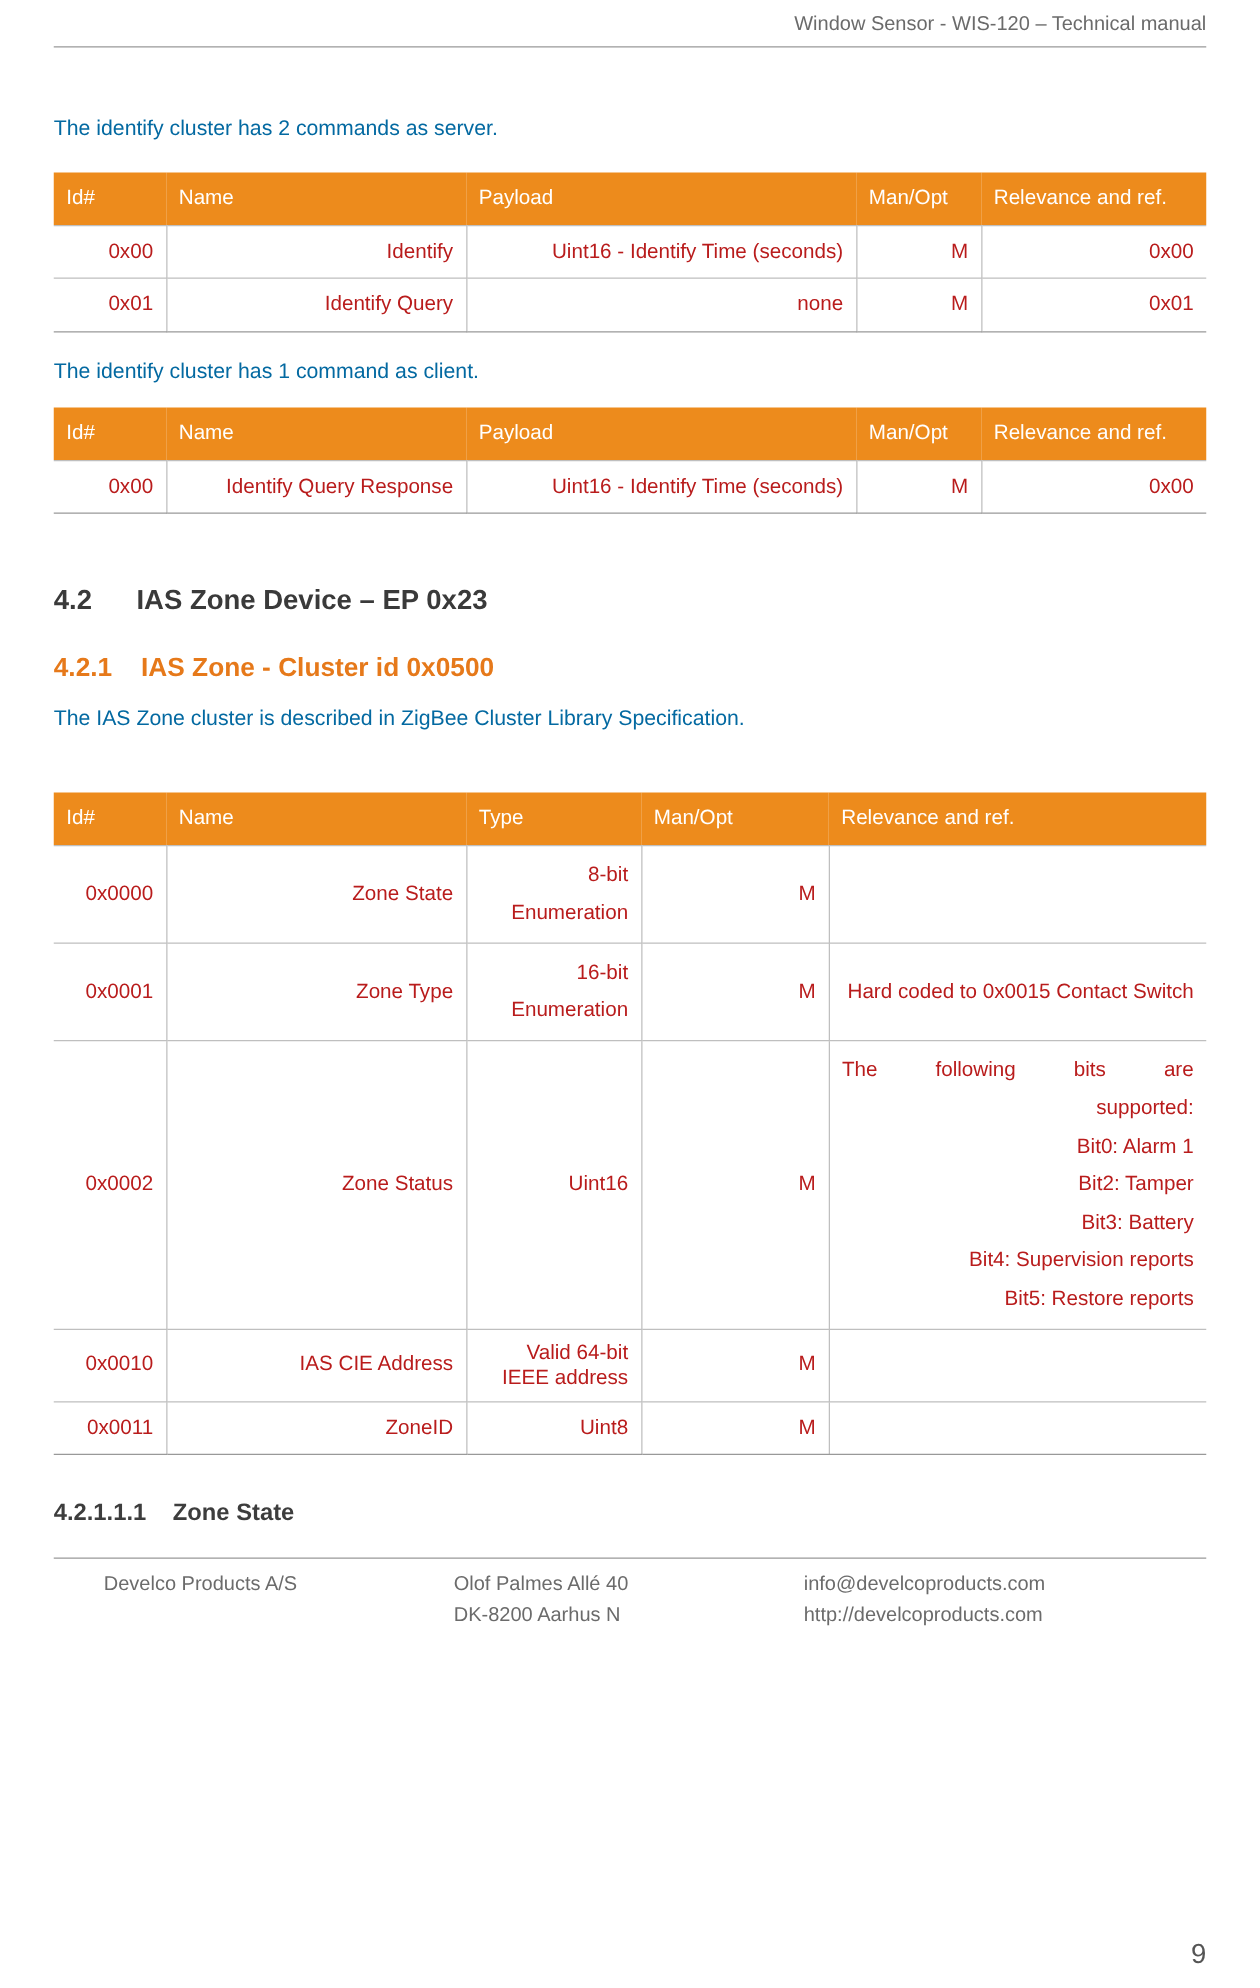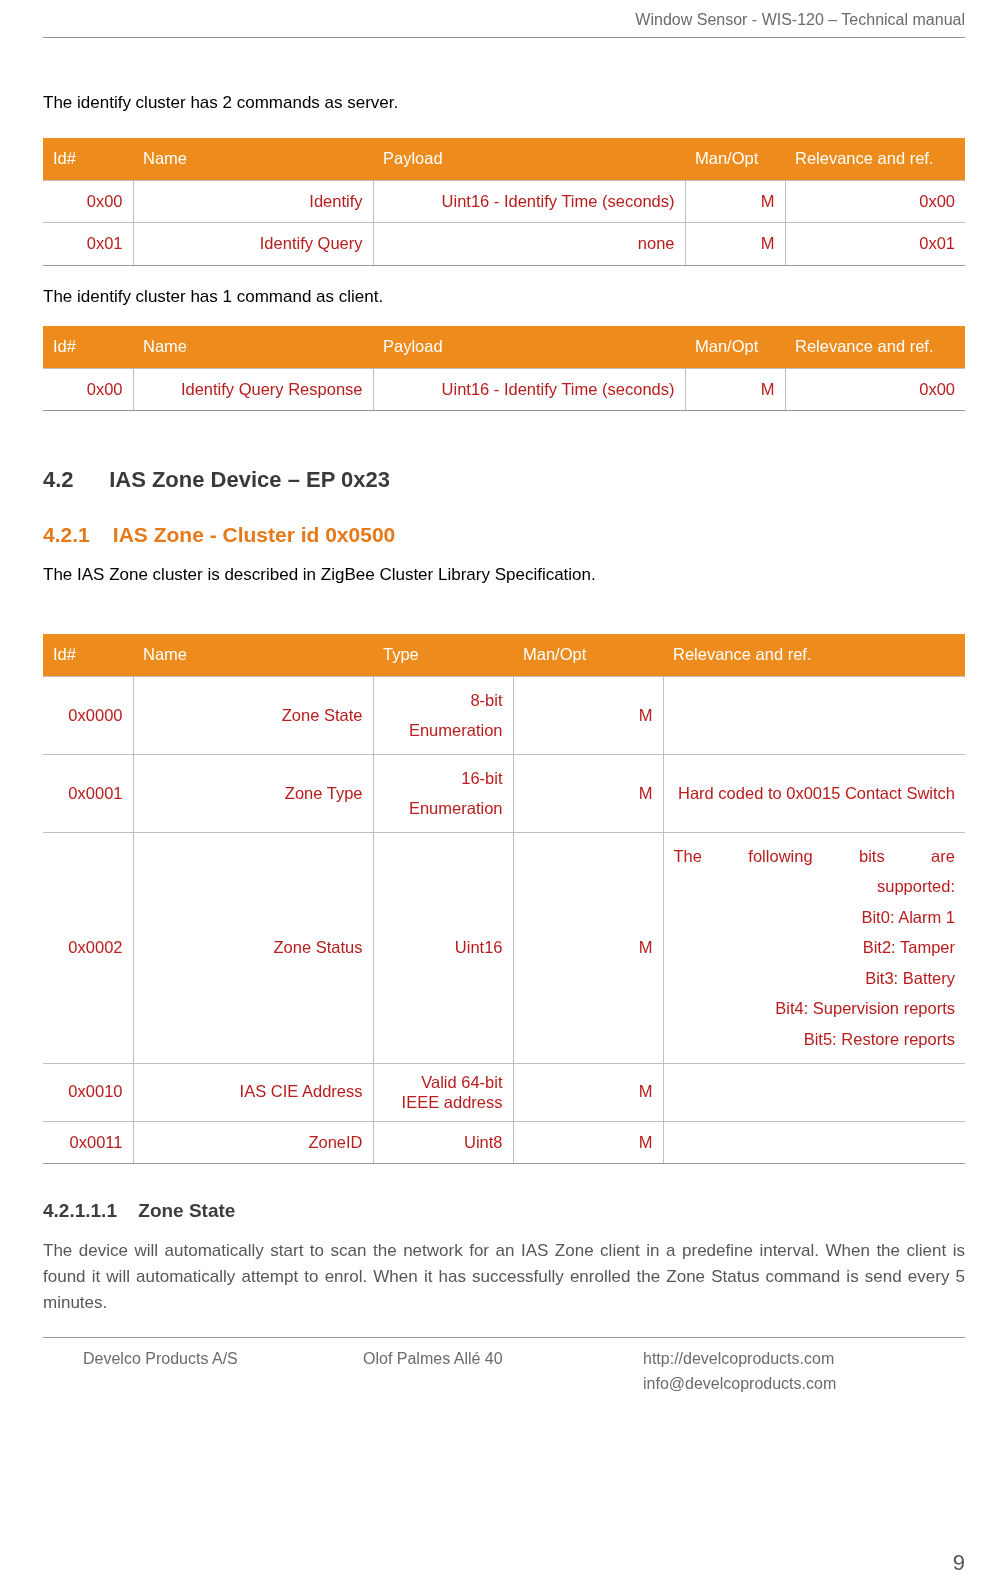--- a/index.html
+++ b/index.html
@@ -57,21 +57,21 @@
     margin: 0 0 10px 0;
   }
   h2.sec-sub .num { display:inline-block; min-width: 64px; }
   p.body {
     margin: 0 0 20px 0;
     color: #575757;
     text-align: justify;
   }
   p.intro {
     margin: 0 0 22px 0;
-    color: #000000;
+    color: #0369a1;
   }
   table.ztable {
     width: 100%;
     border-collapse: collapse;
     margin: 10px 0 18px 0;
     font-size: 16.5px;
   }
   table.ztable th {
     background: var(--header-bg);
     color: var(--header-text);
@@ -280,29 +280,29 @@
       </tr>
     </tbody>
   </table>
 
   <div class="sp-14"></div>
 
   <h3 class="sec">
     <span class="num" style="min-width:90px">4.2.1.1.1</span>
     <span>Zone State</span>
   </h3>
-  <p class="body justify">The device will automatically start to scan the network for an IAS Zone client in a predefine interval. When the client is found it will automatically attempt to enrol. When it has successfully enrolled the Zone Status command is send every 5 minutes.</p>
 
   <div class="footer-rule">
     <div class="footer">
       <div>Develco Products A/S</div>
       <div>
         <div>Olof Palmes Allé 40</div>
+        <div>DK-8200 Aarhus N</div>
       </div>
       <div>
+        <div>info@develcoproducts.com</div>
         <div>http://develcoproducts.com</div>
-        <div>info@develcoproducts.com</div>
       </div>
     </div>
   </div>
 </div>
 
 <div class="page-number">9</div>
 
 </body></html>

